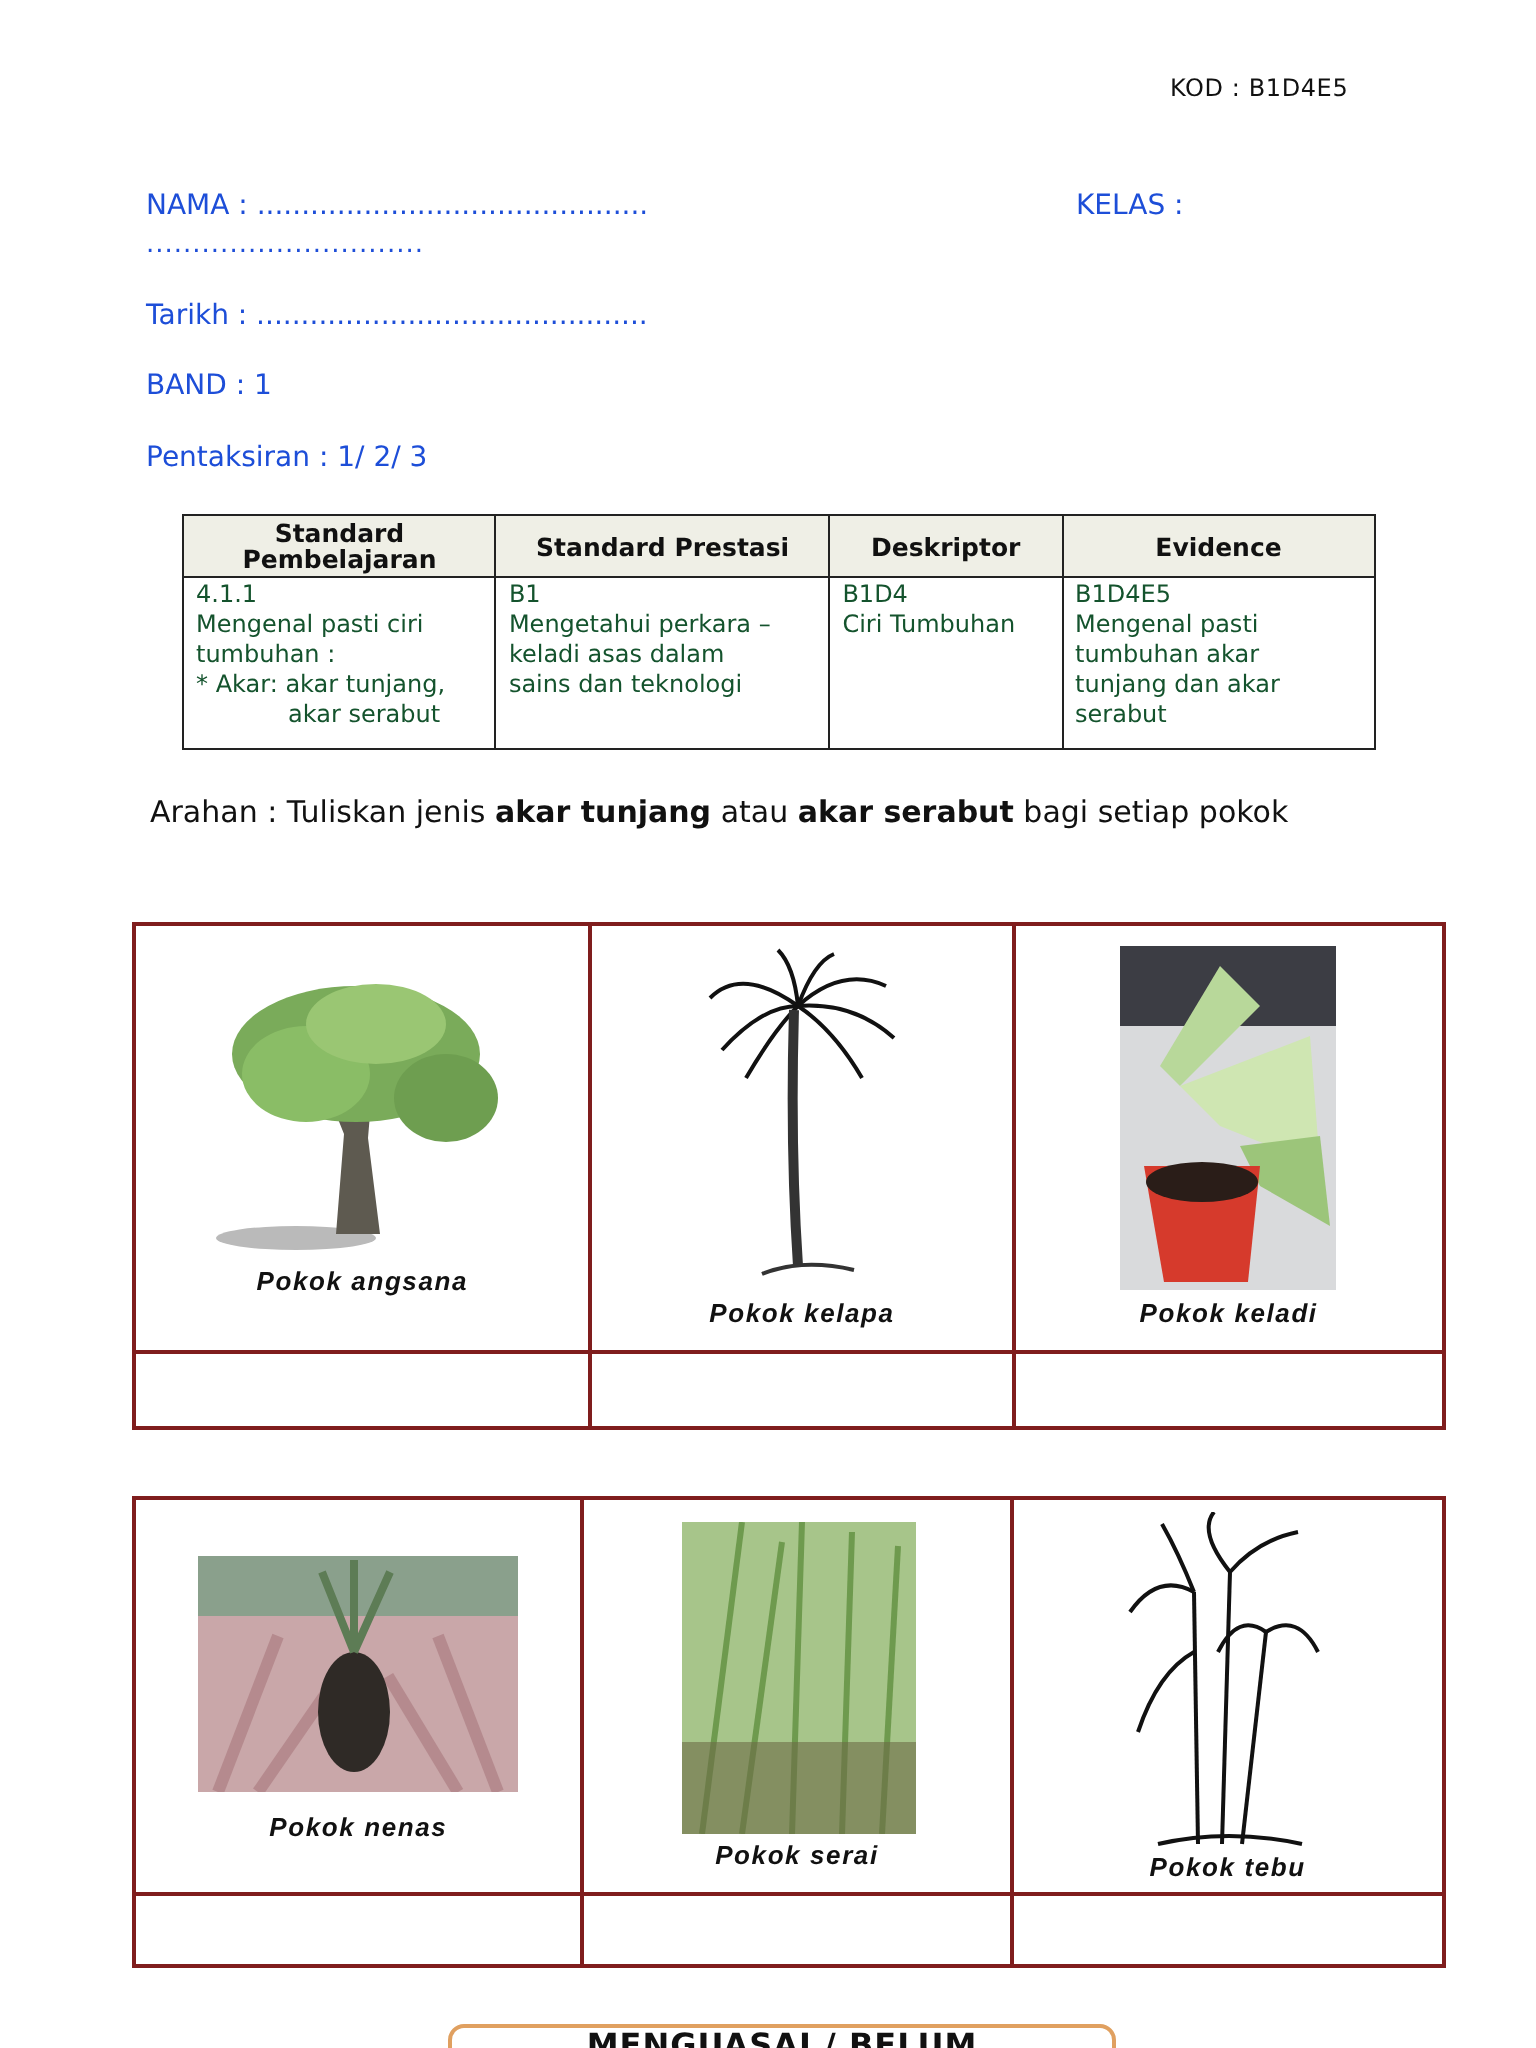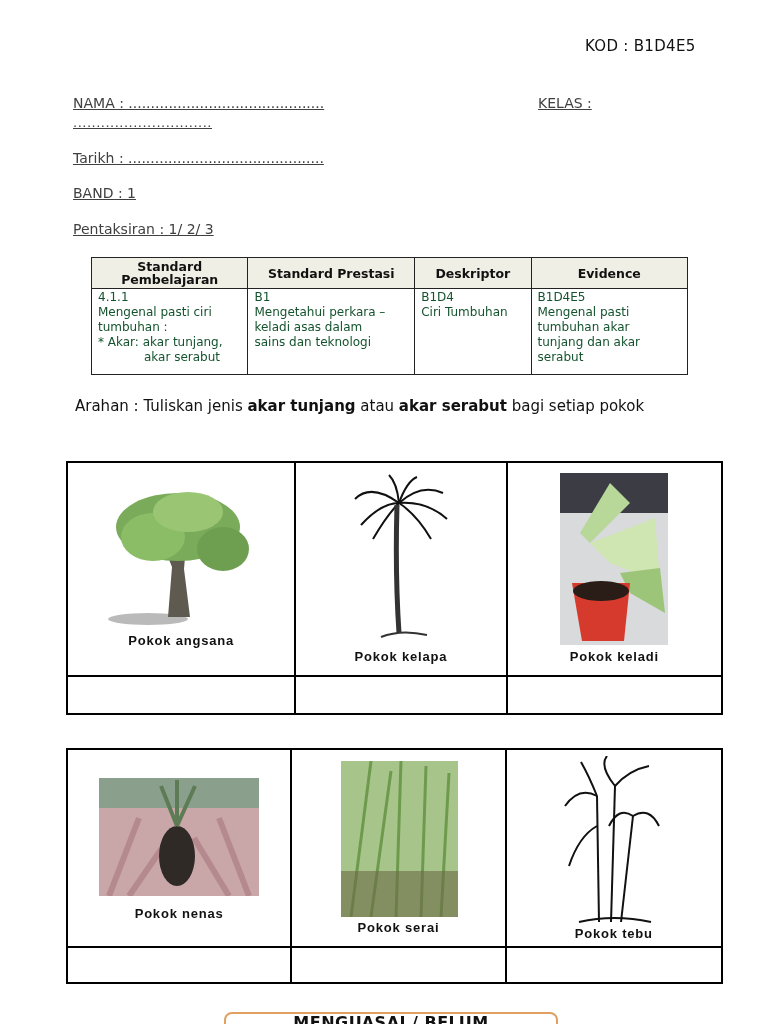--- a/index.html
+++ b/index.html
@@ -1,38 +1,38 @@
 <!DOCTYPE html>
 <html><head>
 <meta charset="utf-8">
 <style>
   html, body { margin:0; padding:0; background:#ffffff; }
   body { width:768px; height:1024px; position:relative; overflow:hidden; font-family:"DejaVu Sans", sans-serif; color:#111; }
   .abs { position:absolute; }
-  .kod { left:585px; top:37px; font-size:15px; letter-spacing:0.3px; }
-  .field { font-size:14px; color:#404040;text-decoration:underline; }
+  .kod { left:585px; top:37px; font-size:12px; letter-spacing:0.3px; }
+  .field { font-size:14px; color:#1d4ed8; }
   .nama { left:73px; top:95px; }
   .kelas { left:538px; top:95px; }
   .nama-cont { left:73px; top:115px; font-size:13px; letter-spacing:0.5px; }
   .tarikh { left:73px; top:150px; }
   .band { left:73px; top:185px; }
   .pent { left:73px; top:221px; }
 
   table.std { position:absolute; left:91px; top:257px; width:597px; border-collapse:collapse; font-size:12px; }
   table.std th { background:#efefe6; border:1.5px solid #222; font-weight:bold; font-size:12.5px; padding:2px 4px; height:26px; line-height:13px; text-align:center; }
   table.std td { border:1.5px solid #222; vertical-align:top; padding:1px 6px 0 6px; height:84px; line-height:15px; color:#14532d; }
   .std .c1 { width:143px; } .std .c2 { width:153px; } .std .c3 { width:104px; } .std .c4 { width:143px;margin-left:45px; }
   .indent { padding-left:46px; display:block; }
 
   .arahan { left:75px; top:392px; font-family:"DejaVu Sans", sans-serif; font-size:15px; width:650px; line-height:29px; }
   .arahan b { font-weight:bold; }
   .arahan .l2 { padding-left:90px; display:block; }
 
   table.grid { position:absolute; border-collapse:collapse; }
-  table.grid td { border:2px solid #000000; padding:0; text-align:center; vertical-align:top; position:relative; }
+  table.grid td { border:2px solid #7f1d1d; padding:0; text-align:center; vertical-align:top; position:relative;font-style:italic; }
   .g1 { left:66px; top:461px; width:657px; }
   .g2 { left:66px; top:748px; width:657px; }
   .cap { font-family:"Liberation Sans", sans-serif; font-weight:bold; font-size:13px; letter-spacing:0.8px; color:#111; position:absolute; left:0; right:0; text-align:center; }
 
   .banner { left:224px; top:1012px; width:330px; height:30px; border:2px solid #e0a060; border-radius:8px; background:#fff; text-align:center; }
   .banner span { font-weight:bold; font-size:16px; letter-spacing:0.5px; position:relative; top:-1px; }
   svg { display:block; }
 </style>
 </head>
 <body>

